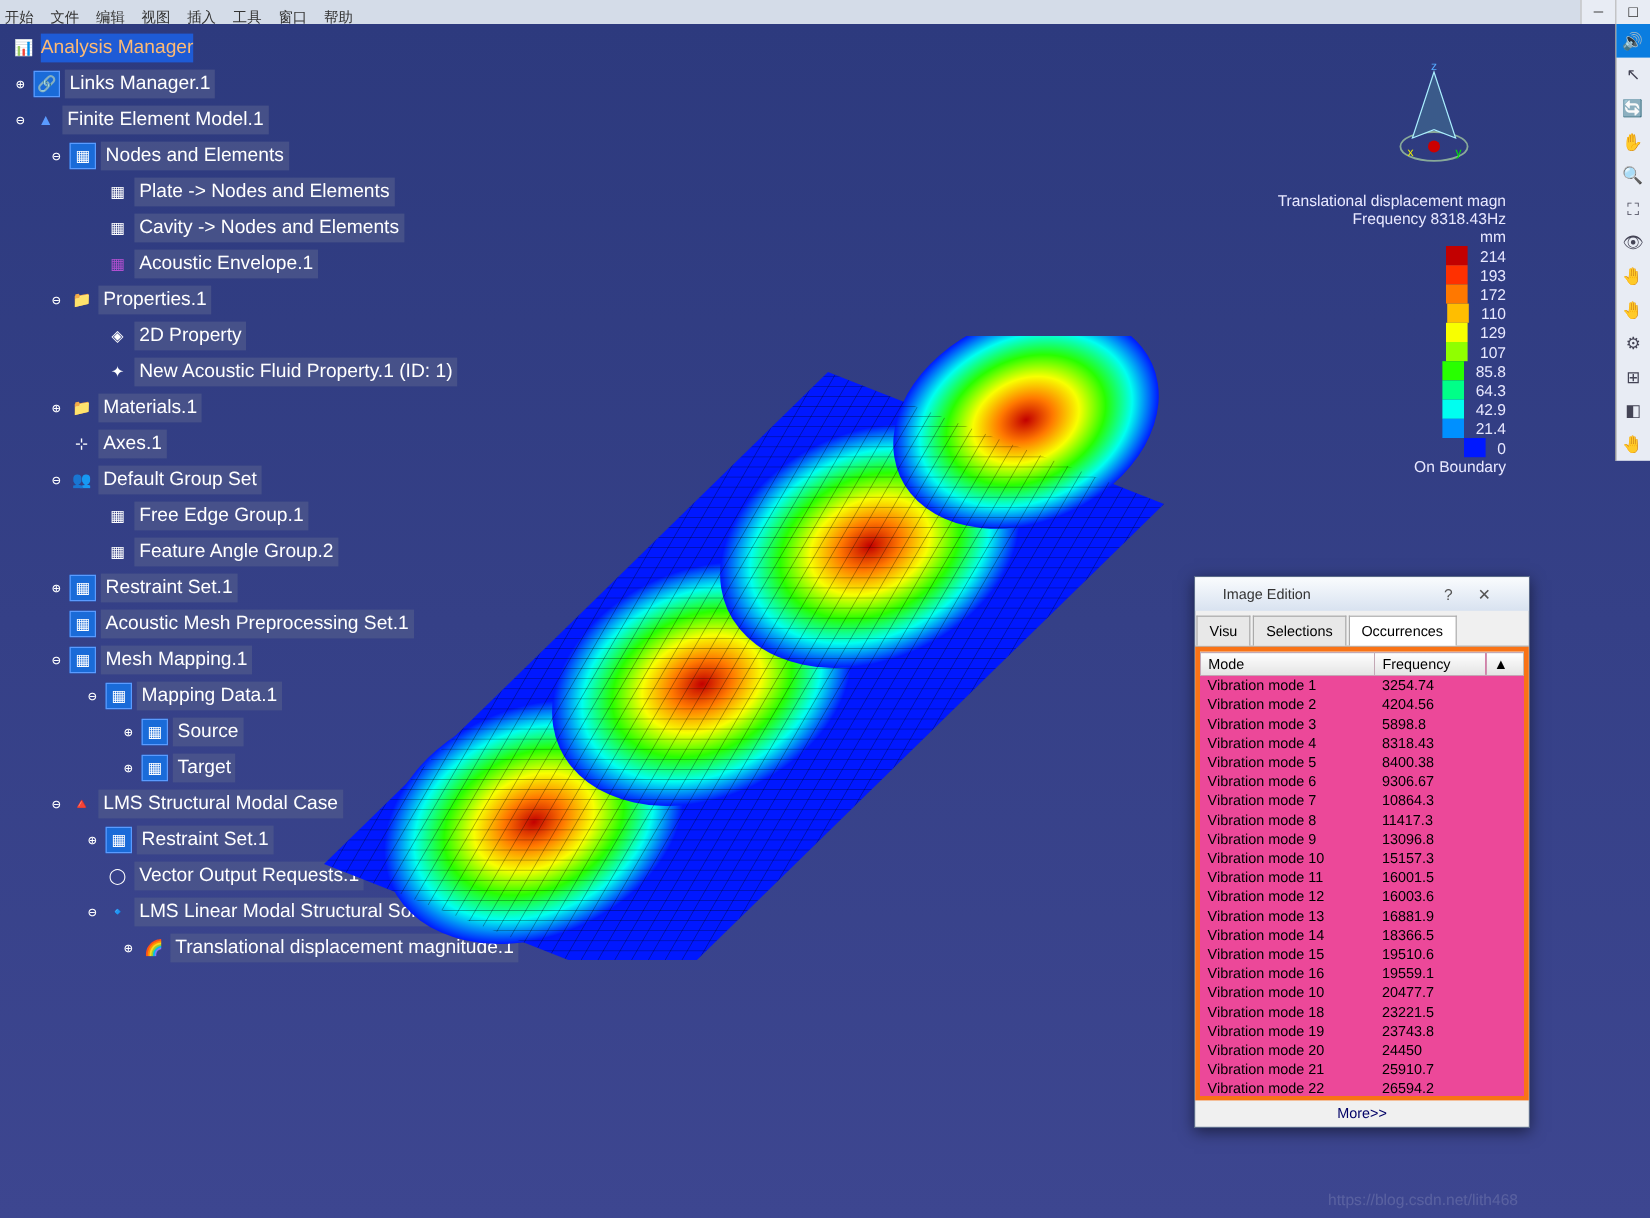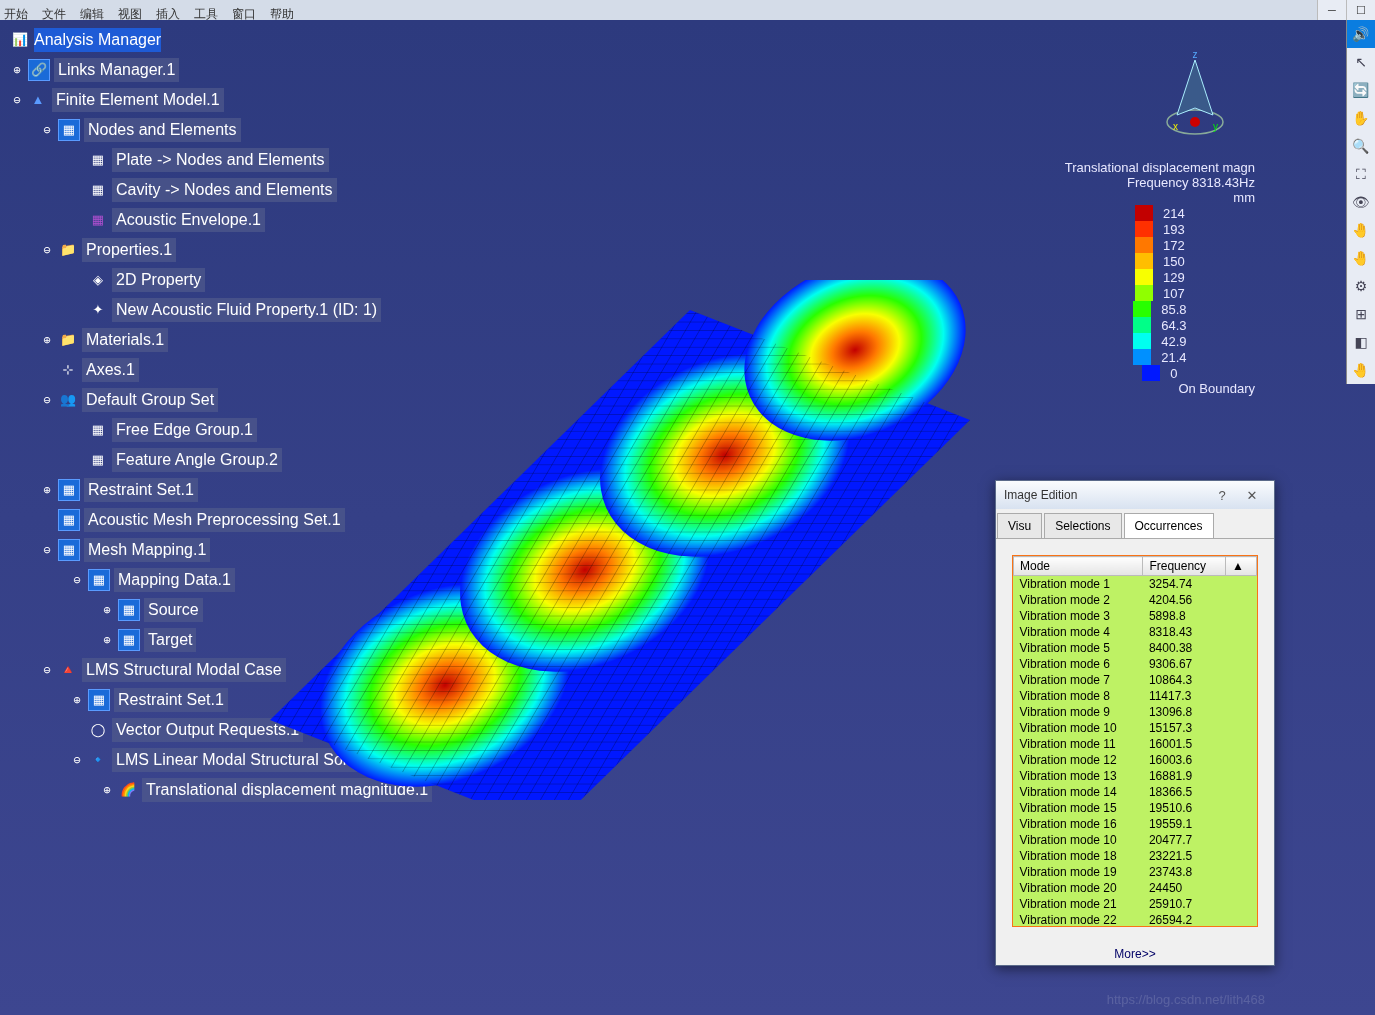--- a/index.html
+++ b/index.html
@@ -1,43 +1,43 @@
 <!DOCTYPE html>
 <html><head>
 <meta charset="utf-8">
 <style>
 body{margin:0;font-family:"Microsoft YaHei","Segoe UI",sans-serif;background:#2f3b7a;color:#fff;overflow:hidden;width:1375px;height:1015px;position:relative}
 .menubar{height:20px;background:#d4dce8;color:#333;font-size:12px;display:flex;align-items:center;padding:4px 4px;gap:14px}
 .menubar span{cursor:default}
 .main{position:absolute;top:20px;left:0;right:0;bottom:0;background:linear-gradient(180deg,#2d3a7e 0%,#3d4690 100%)}
 .tree{position:absolute;top:5px;left:10px;font-size:16px;line-height:1.5}
 .tree-item{display:flex;align-items:center;gap:4px;padding:3px 0;white-space:nowrap}
-.tree-item.sel span.lbl{background:#1e5bd6;color:#ffffff}
+.tree-item.sel span.lbl{background:#1e5bd6;color:#fdba74}
 .expand{width:14px;height:14px;display:inline-flex;align-items:center;justify-content:center;font-size:12px;color:#fff;font-family:monospace;cursor:pointer}
 .bar{display:inline-block;width:14px;height:14px}
 .ico{width:20px;height:20px;display:inline-flex;align-items:center;justify-content:center;font-size:13px}
 .lbl.u{}
 .lbl.bg{background:rgba(80,90,140,0.7);padding:0 4px}
 .ind1{padding-left:30px}.ind2{padding-left:60px}.ind3{padding-left:90px}
 .ico-blue{background:#1a6bd8;border:1px solid #5a9bff}
 .ico-folder{color:#e8a030}
 .ico-tri{color:#5a9bff}
 .compass{position:absolute;top:30px;right:140px;width:80px;height:90px}
 .legend{position:absolute;top:140px;right:120px;font-size:13px;text-align:right;color:#e8e8ff}
-.legend-bar{display:flex;align-items:center;justify-content:center;gap:10px;height:16px}
+.legend-bar{display:flex;align-items:center;justify-content:flex-end;gap:10px;height:16px}
 .legend-swatch{width:18px;height:16px}
 .viz{position:absolute;top:260px;left:260px;width:720px;height:520px}
 .dialog{position:absolute;top:460px;right:100px;width:278px;background:#f0f0f0;border:1px solid #5a6a8a;box-shadow:0 3px 12px rgba(0,0,0,0.5);color:#000;font-size:12px}
-.dlg-title{height:28px;background:linear-gradient(180deg,#fafcfe,#d8e2f0);display:flex;align-items:center;padding:0 8px;color:#333}
+.dlg-title{height:28px;background:linear-gradient(180deg,#fafcfe,#d8e2f0);display:flex;align-items:center;padding:0 23px;color:#333}
 .dlg-title .btns{margin-left:auto;display:flex;gap:2px}
 .dlg-title .btns div{width:28px;height:18px;display:flex;align-items:center;justify-content:center;font-size:13px;cursor:pointer;color:#555}
 .tabs{display:flex;border-bottom:1px solid #aaa;padding:4px 1px 0;gap:2px}
 .tab{padding:5px 10px;border:1px solid #aaa;border-bottom:none;background:#e8e8e8;font-size:12px;cursor:pointer}
 .tab.active{background:#fff}
-.tbl{margin:16px;border:1px solid #f97316;background:#bef264;height:370px;overflow-y:auto}
+.tbl{margin:0;border:4px solid #f97316;background:#ec4899;height:370px;overflow-y:auto}
 .tbl table{width:100%;border-collapse:collapse;font-size:12px}
 .tbl th{background:linear-gradient(#fefefe,#e4e4e4);border:1px solid #bbb;text-align:left;padding:2px 6px;font-weight:normal;position:sticky;top:0}
 .tbl td{padding:1px 6px}
 .more{text-align:center;padding:4px 10px;color:#006;font-size:12px;cursor:pointer}
 .right-tb{position:absolute;top:20px;right:0;width:28px;background:#e8ecf4;display:flex;flex-direction:column;border-left:1px solid #888}
 .right-tb div{height:28px;display:flex;align-items:center;justify-content:center;font-size:14px;cursor:pointer;color:#445}
 .win-btns{position:absolute;top:0;right:0;display:flex}
 .win-btns div{width:28px;height:20px;background:#e8ecf4;display:flex;align-items:center;justify-content:center;font-size:11px;color:#333;border-left:1px solid #bbb;cursor:pointer}
 .wm{position:absolute;bottom:8px;right:110px;color:rgba(255,255,255,0.15);font-size:13px}
 </style>
@@ -216,21 +216,21 @@
         <div class="legend-bar">
           <div class="legend-swatch" style="background: rgb(255, 48, 0);"></div>
           <span>193</span>
         </div>
         <div class="legend-bar">
           <div class="legend-swatch" style="background: rgb(255, 120, 0);"></div>
           <span>172</span>
         </div>
         <div class="legend-bar">
           <div class="legend-swatch" style="background: rgb(255, 190, 0);"></div>
-          <span>150</span>
+          <span>110</span>
         </div>
         <div class="legend-bar">
           <div class="legend-swatch" style="background: rgb(248, 255, 0);"></div>
           <span>129</span>
         </div>
         <div class="legend-bar">
           <div class="legend-swatch" style="background: rgb(144, 255, 0);"></div>
           <span>107</span>
         </div>
         <div class="legend-bar">

